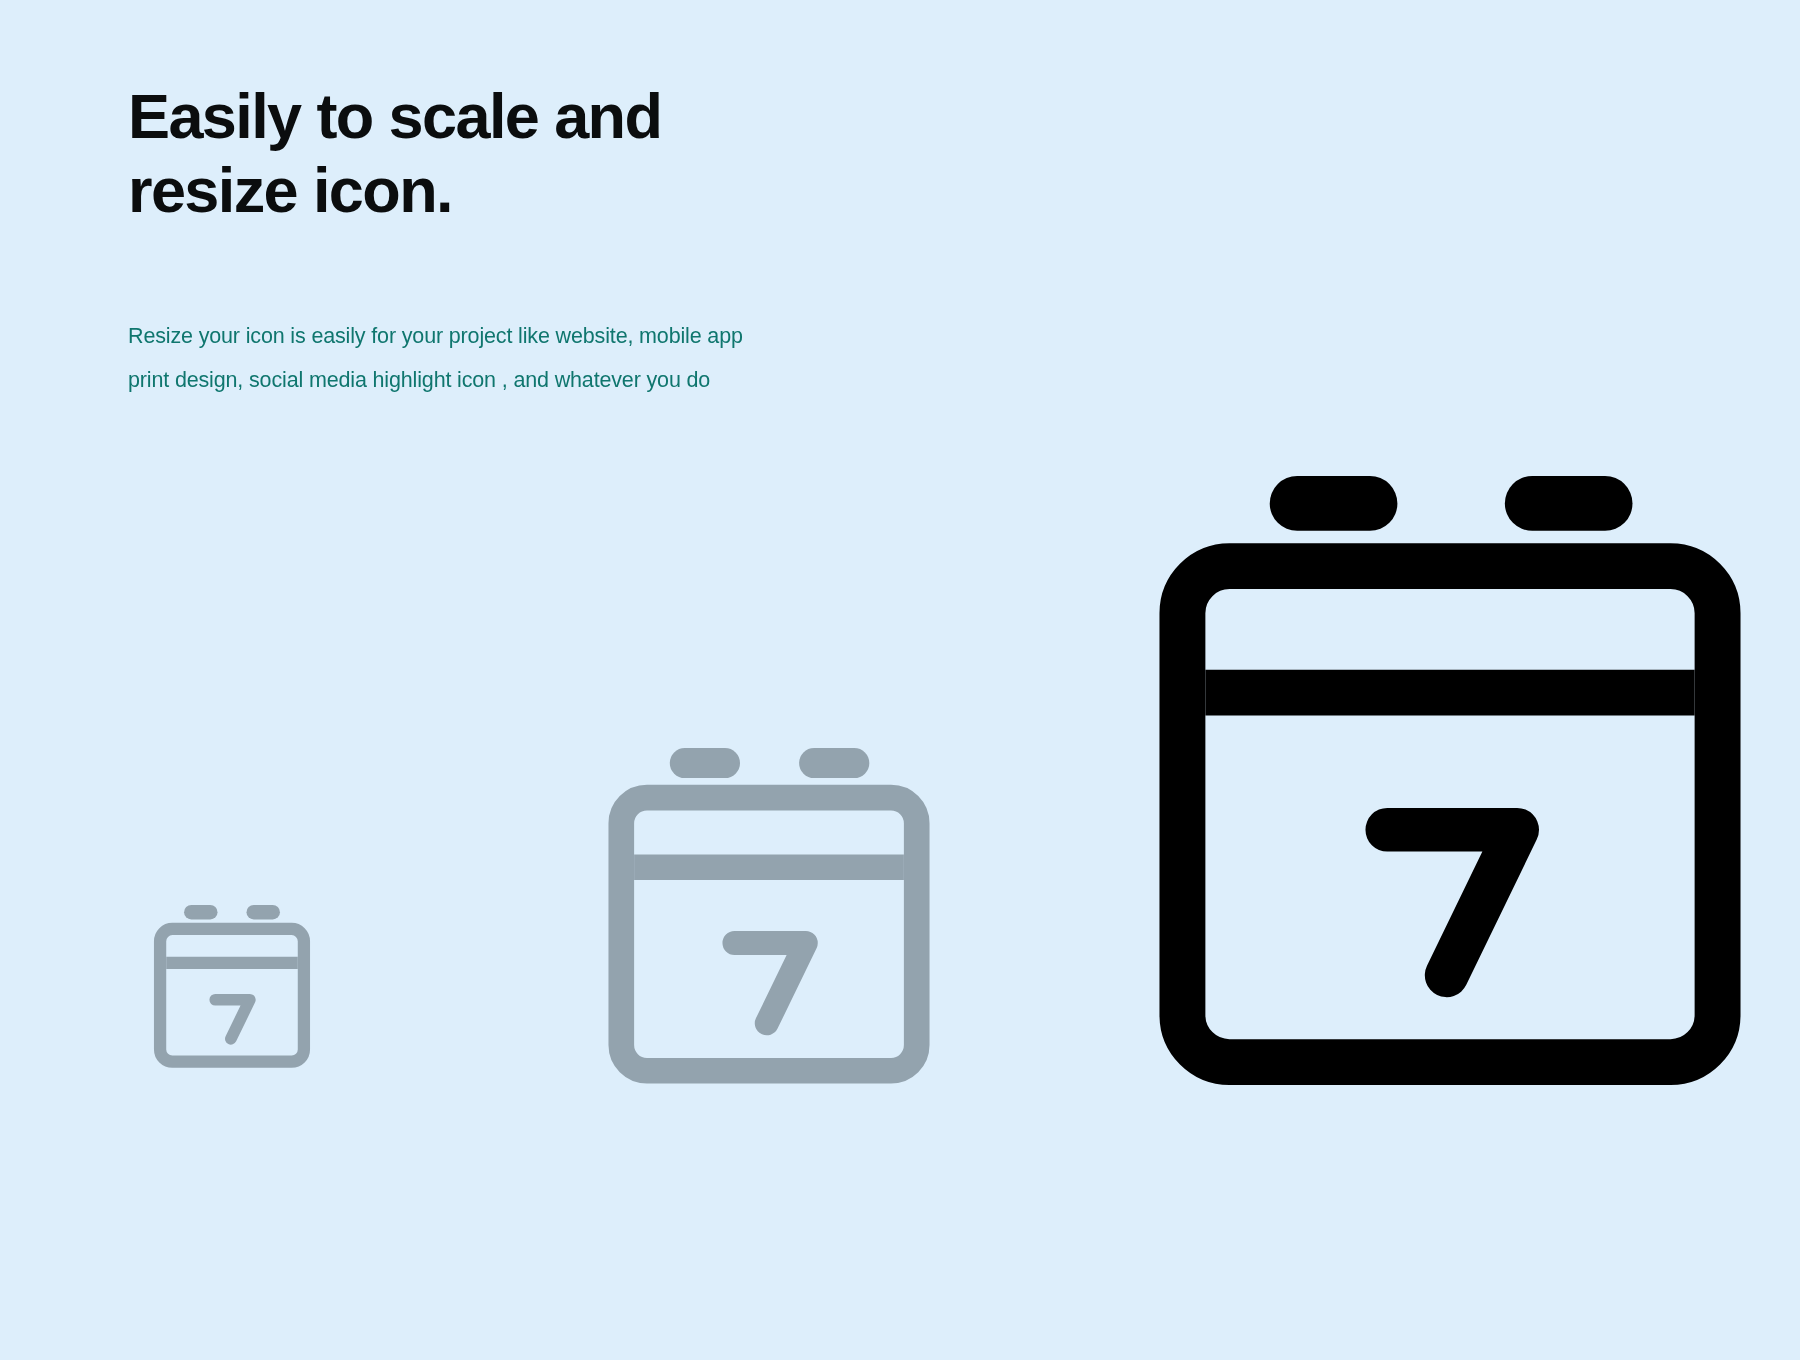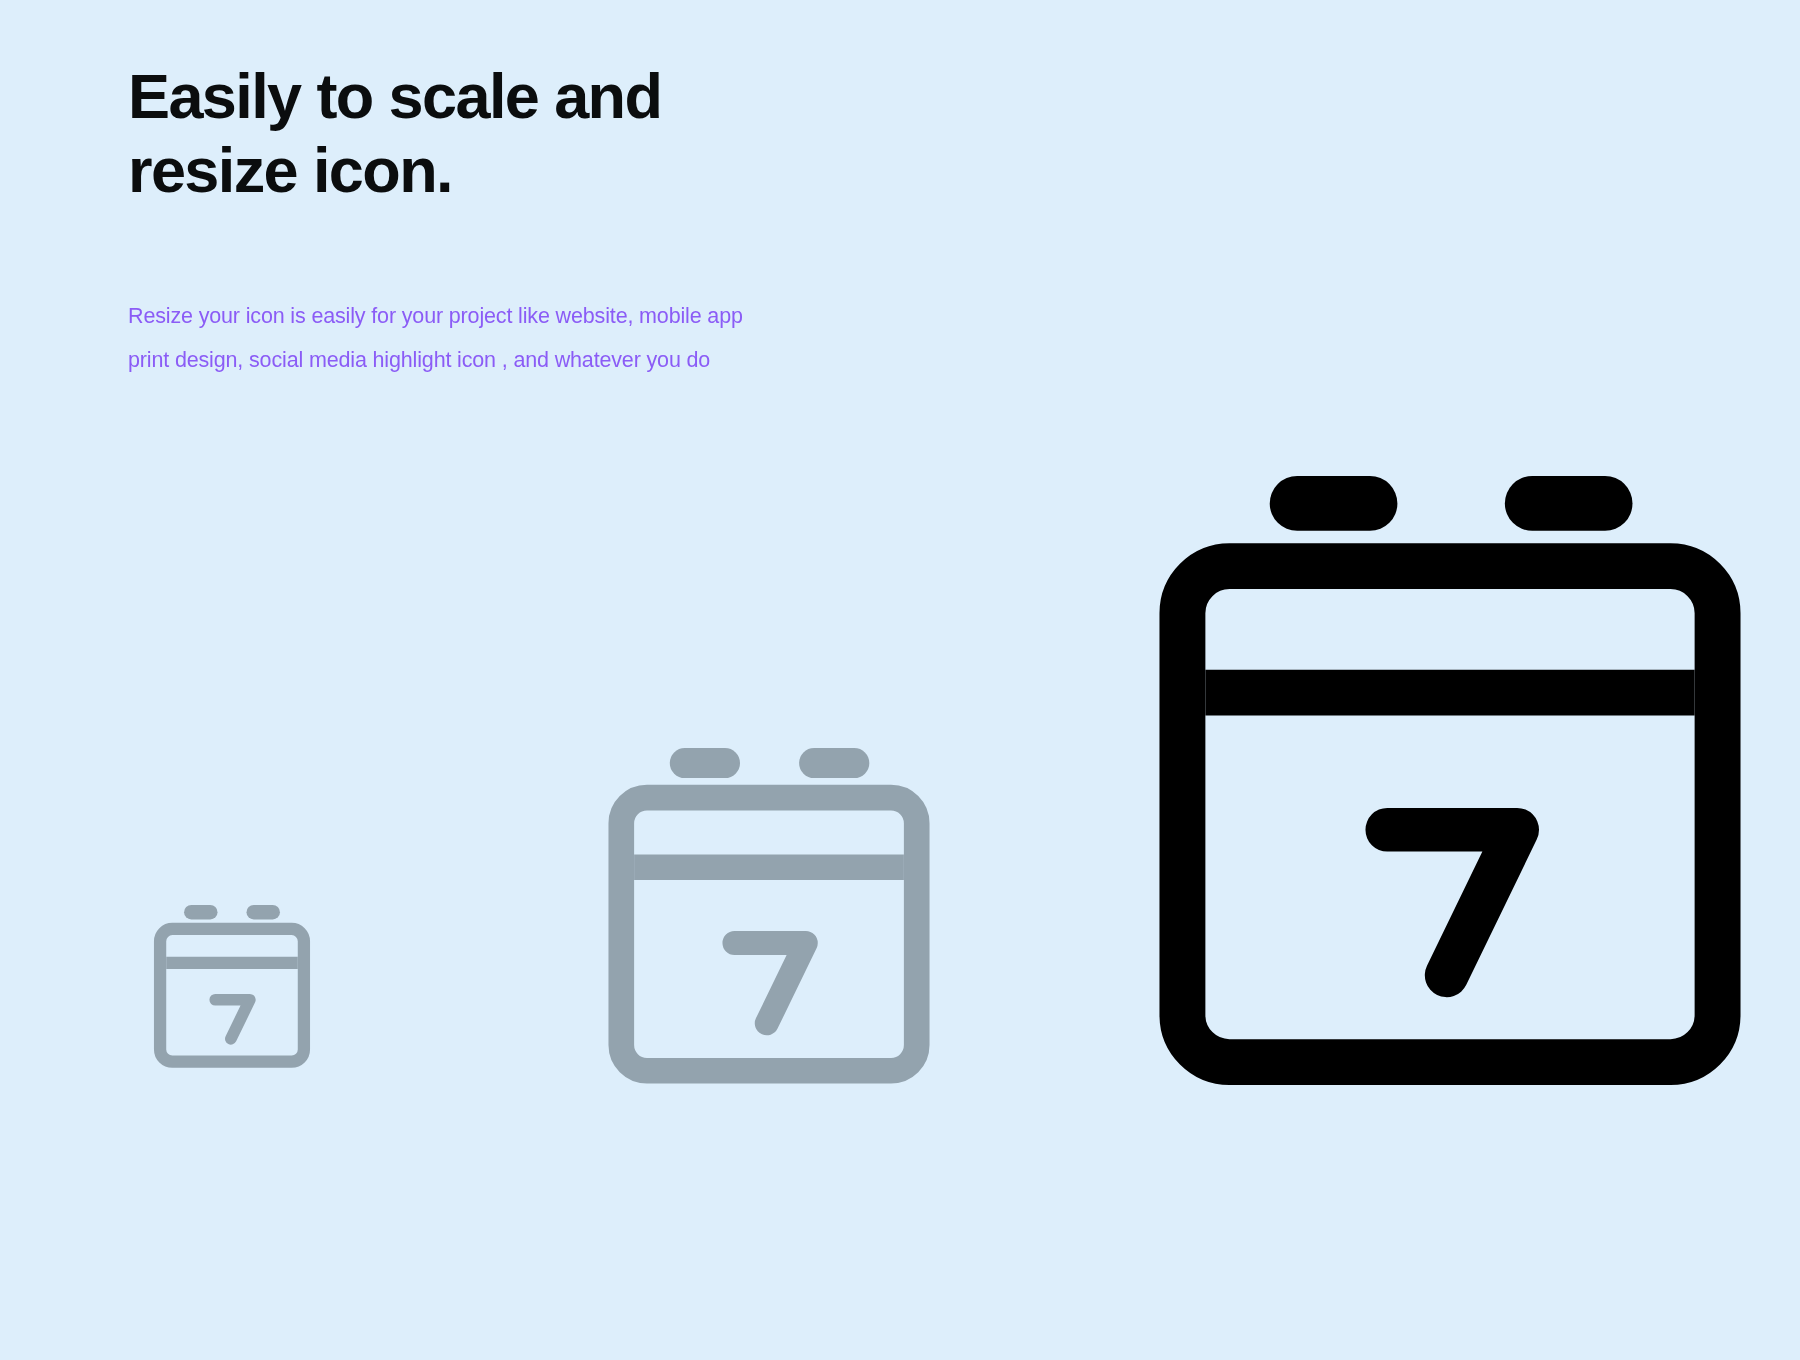--- a/index.html
+++ b/index.html
@@ -30,29 +30,30 @@
     width:900px;
   }
 
   .headline {
     font-size:63px;
     line-height:1.17;
     font-weight:700;
     letter-spacing:-1.6px;
     color:#0b0d0e;
     white-space:pre-line;
+    margin-top:20px;
   }
 
   .subcopy {
     margin-top:88px;
     font-size:21.5px;
     line-height:2.03;
     font-weight:400;
     letter-spacing:-0.15px;
-    color:#8b5cf6;
+    color:#0f766e;
     white-space:pre-line;
   }
 
   
   .icon-row {
     position:absolute;
     left:0;
     top:0;
     width:1800px;
     height:1360px;

